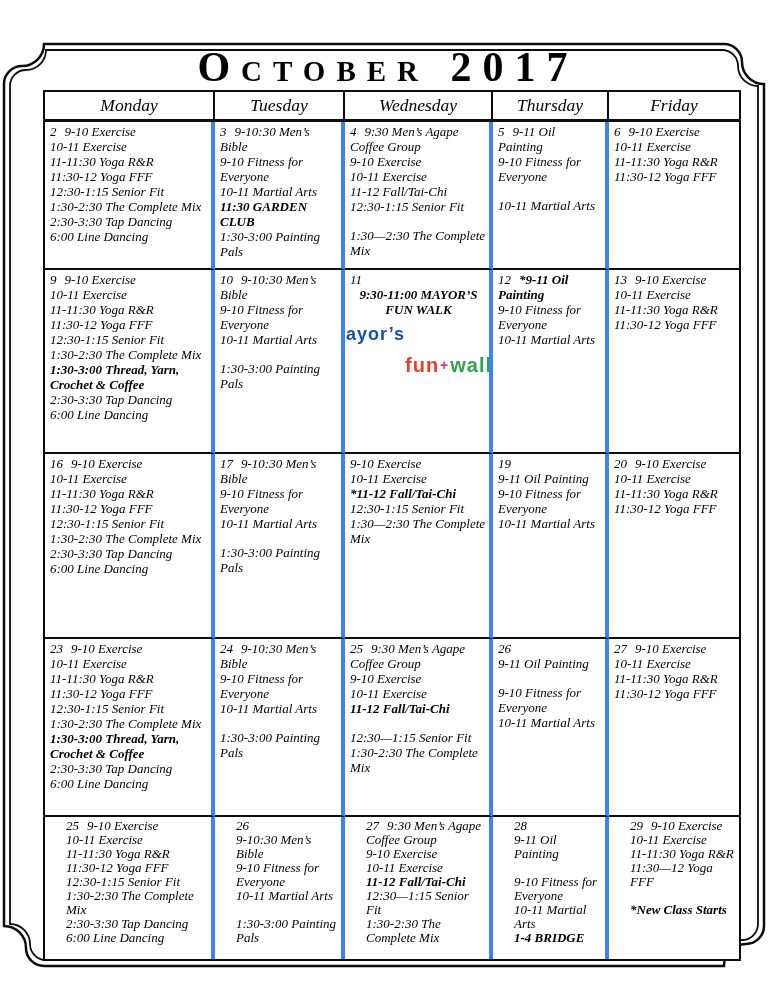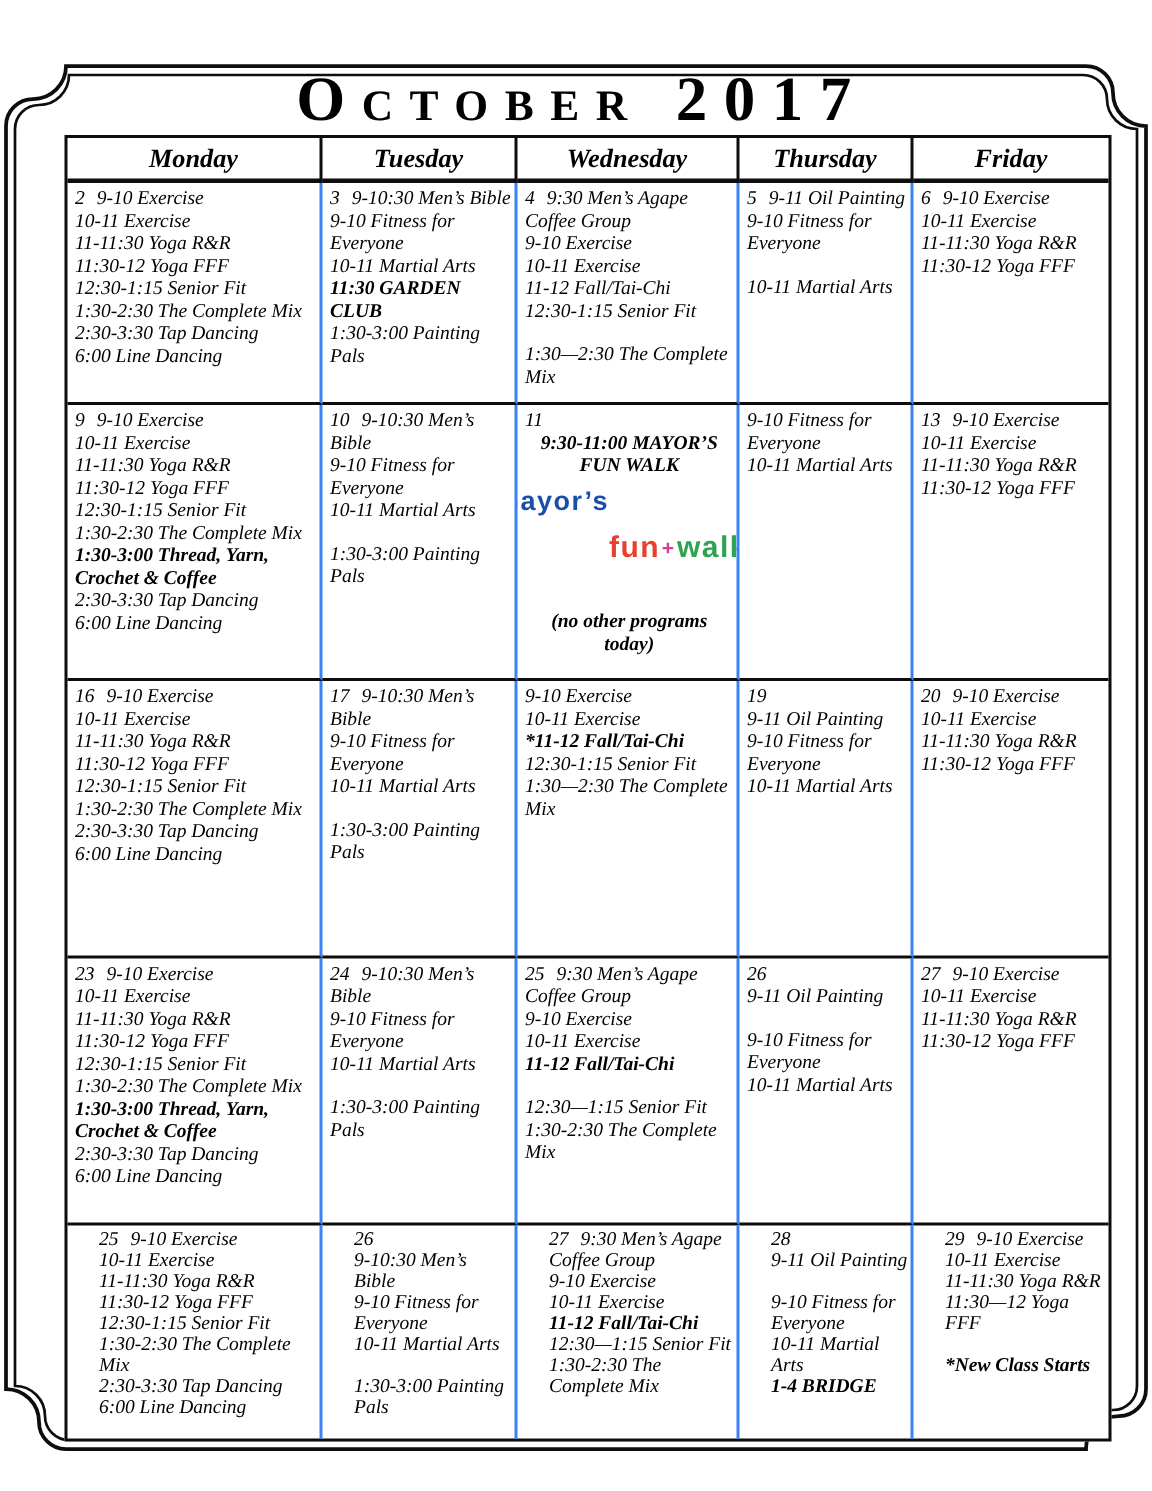--- a/index.html
+++ b/index.html
@@ -12,22 +12,22 @@
          font-family:"Liberation Serif",serif;font-weight:bold;
          font-variant:small-caps;font-size:42px;letter-spacing:11px;line-height:1;}
 
   .grid{position:absolute;left:43px;top:90px;width:694px;
         display:grid;
         grid-template-columns:170px 130px 148px 116px 130px;
         grid-template-rows:30px 148px 184px 185px 178px 142px;
         border:2px solid #0d0d0d;background:#fff;}
   .hcell{border-right:2px solid #0d0d0d;border-bottom:3px solid #0d0d0d;
          display:flex;align-items:center;justify-content:center;
-         font-style:italic;font-weight:bold;font-size:17.5px;}
-  .cell{border-right:2px solid #3b82f6;border-bottom:2px solid #0d0d0d;
+         font-style:italic;font-weight:normal;font-size:17.5px;}
+  .cell{border-right:4px solid #3b82f6;border-bottom:2px solid #0d0d0d;
         padding:2px 2px 0 5px;font-style:italic;font-size:13px;line-height:15px;
         overflow:hidden;}
   .grid > :nth-child(5n){border-right:none;}
   .grid > :nth-child(n+26){border-bottom:none;}
   .tight{line-height:14px;padding-left:21px;}
   .b{font-weight:bold;}
   .gap{height:14px;}
   .center{text-align:center;}
   .daynum{margin-right:8px;}
 
@@ -147,23 +147,23 @@
           </div>
           <div class="l3">
             <span class="year" style="color: rgb(217, 49, 43); border-color: rgb(217, 49, 43);">2 0 1 7</span>
             <span class="flagwrap">
               <span class="ridg" style="color: rgb(217, 49, 43);">RIDGELAND</span>
               <span class="flag"></span>
             </span>
           </div>
         </div>
       </div>
-      <div class="center"><span class="b">(no other programs today)</span></div>
-    </div>
-    <div class="cell">
+    </div>
+    <div class="cell">
+      <div><span class="daynum">12</span><span class="b">*9-11 Oil Painting</span></div>
       <div><span>9-10 Fitness for Everyone</span></div>
       <div><span>10-11 Martial Arts</span></div>
     </div>
     <div class="cell">
       <div><span class="daynum">13</span><span>9-10 Exercise</span></div>
       <div><span>10-11 Exercise</span></div>
       <div><span>11-11:30 Yoga R&amp;R</span></div>
       <div><span>11:30-12 Yoga FFF</span></div>
     </div>
     <div class="cell">

